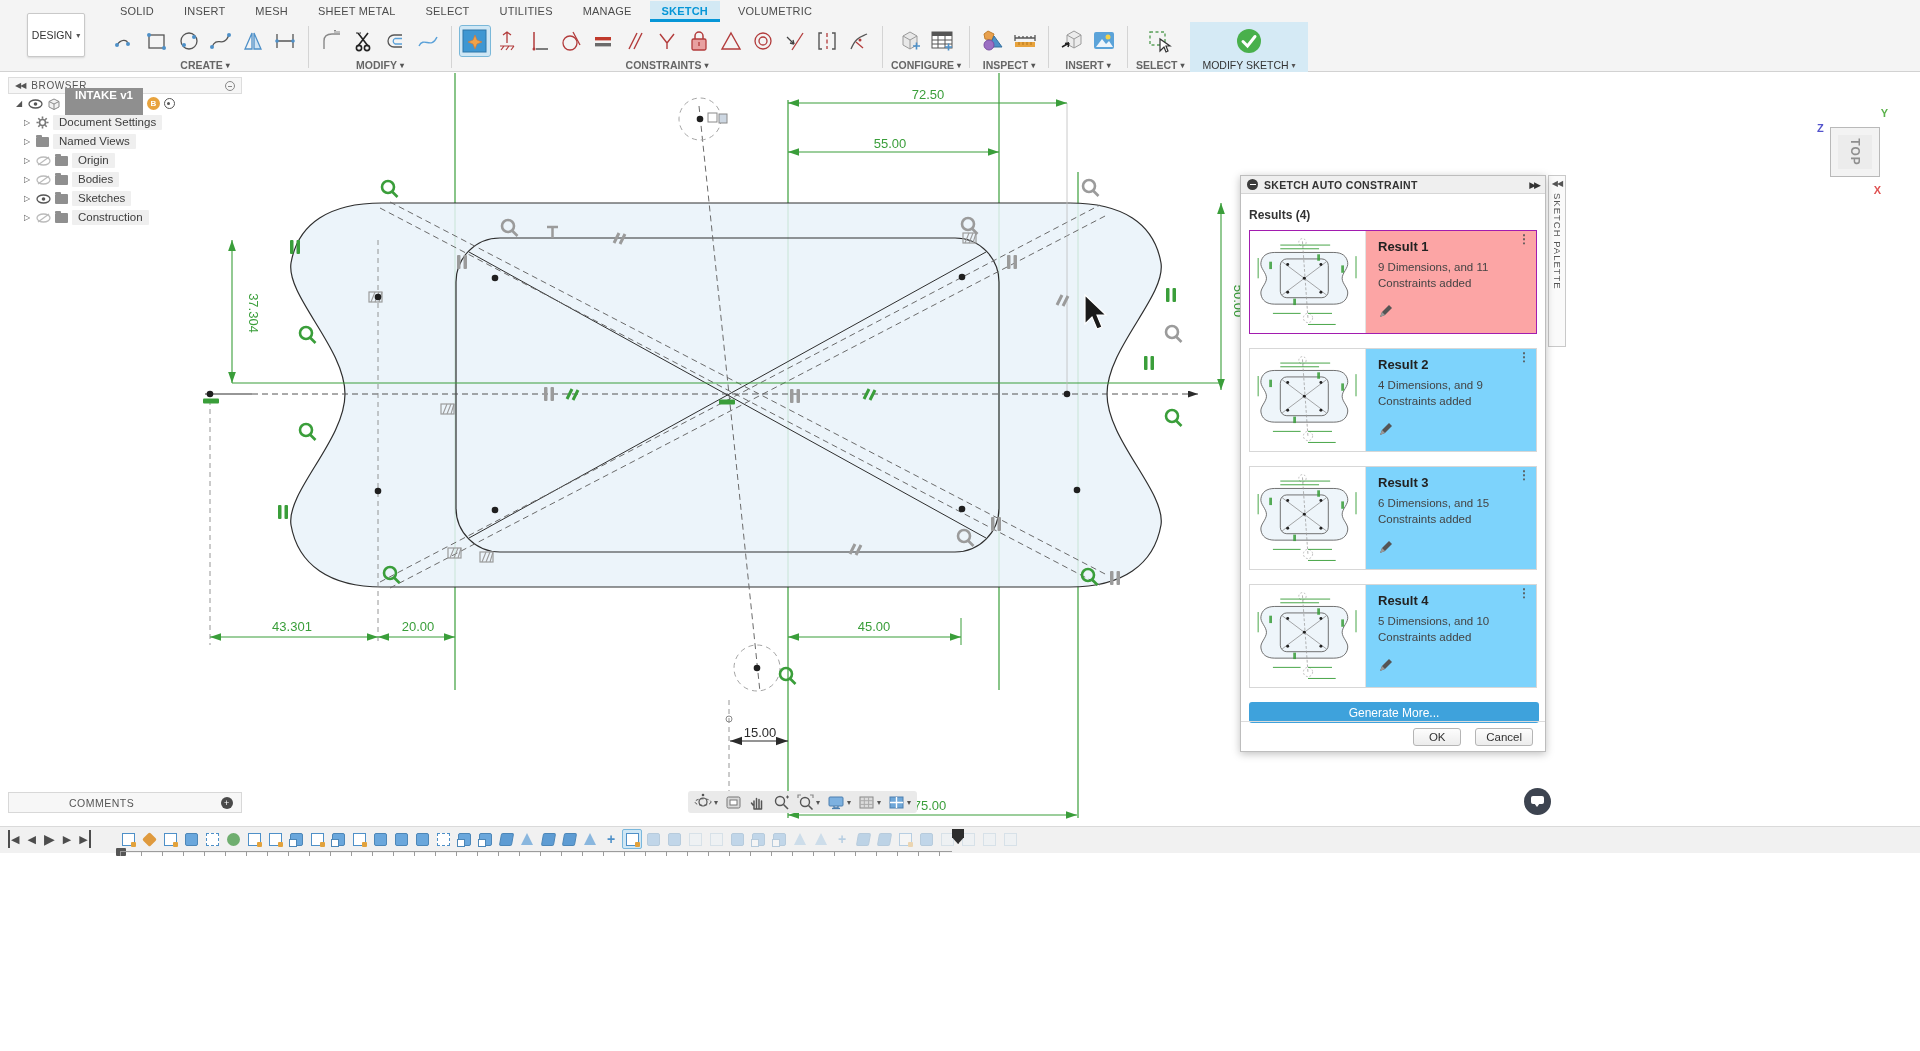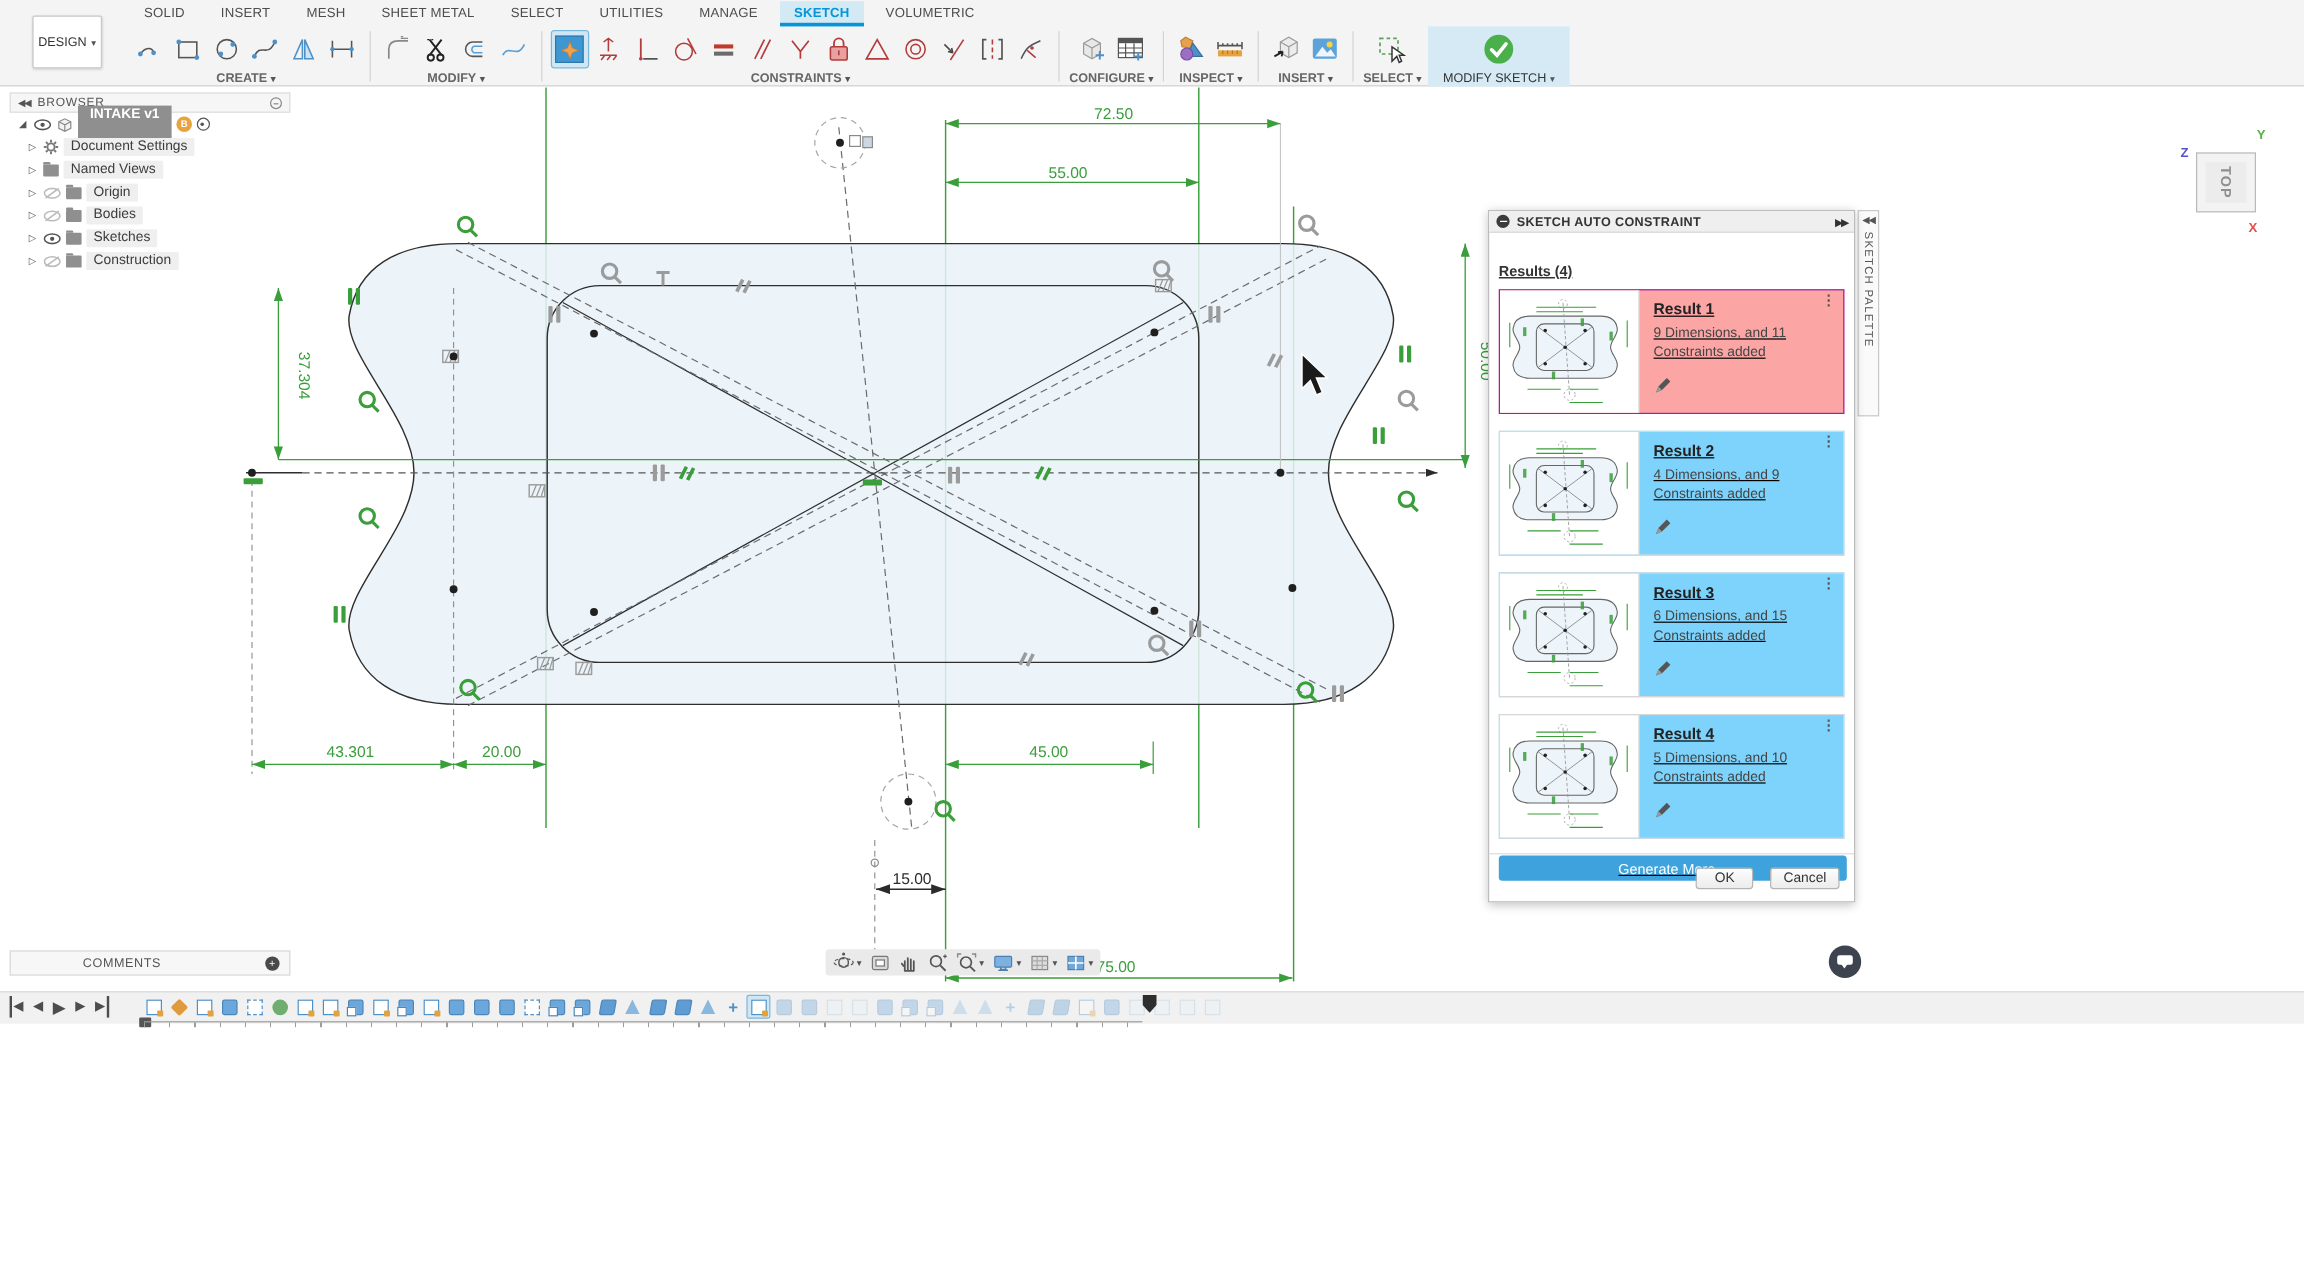--- a/index.html
+++ b/index.html
@@ -59,33 +59,33 @@
   .ax.x { right:-2px; bottom:-20px; color:#e05252; }
 
   
   .dialog { position:absolute; left:1240px; top:175px; width:306px; height:577px; background:#fff;
     border:1px solid #bdbdbd; box-shadow:0 2px 8px rgba(0,0,0,.25); z-index:25; }
   .d-head { height:18px; background:#efefef; border-bottom:1px solid #d6d6d6; display:flex; align-items:center; gap:6px; padding:0 6px; }
   .d-title { font-size:10.5px; font-weight:bold; color:#333; letter-spacing:.3px; flex:1; }
   .circle-minus { width:11px; height:11px; border-radius:50%; background:#3c3c3c; position:relative; }
   .circle-minus::after { content:""; position:absolute; left:2.5px; top:4.7px; width:6px; height:1.6px; background:#fff; }
   .d-exp { font-size:9px; color:#333; letter-spacing:-2px; }
-  .d-body { padding:23px 8px 0;text-decoration:underline; }
+  .d-body { padding:12px 8px 0; }
   .d-results-h { font-size:12px; font-weight:bold; color:#333; margin:2px 0 8px; }
   .card { display:flex; height:104px; border:1px solid #d7d7d7; background:#7dd3fc; margin-bottom:14px; }
   .card.sel { background:#fca5a5; border:1px solid #a21caf; }
   .card .thumbwrap { width:118px; background:#fff; border-right:1px solid #e3e3e3; display:flex; align-items:center; justify-content:center; }
   .card .ctext { flex:1; padding:8px 8px 0 12px; position:relative; }
   .ctitle { font-size:13px; font-weight:bold; color:#222; margin-bottom:6px; }
   .cdesc { font-size:11.5px; color:#444; line-height:1.35; width:150px; }
   .kebab { position:absolute; right:8px; top:6px; color:#555; font-weight:bold; font-size:12px; letter-spacing:0; line-height:.45; text-align:center; width:10px; }
   .pencil { position:absolute; left:12px; bottom:10px; }
   .gen-btn { margin:0 0 0 0; width:290px; height:21px; background:#3ea2dc; color:#fff; font-size:12px;
     border:none; border-radius:3px; display:flex; align-items:center; justify-content:center; }
-  .d-foot { position:absolute; left:0; right:0; bottom:0; height:40px; border-top:1px solid #dcdcdc; display:flex; align-items:center; justify-content:flex-end; gap:14px; padding:0 12px; }
+  .d-foot { position:absolute; left:0; right:0; bottom:0; height:30px; border-top:1px solid #dcdcdc; display:flex; align-items:center; justify-content:flex-end; gap:14px; padding:0 12px; }
   .btn { min-width:48px; height:18px; background:linear-gradient(#fdfdfd,#ececec); border:1px solid #b5b5b5; border-radius:3px; font-size:11.5px; color:#333; display:flex; align-items:center; justify-content:center; padding:0 10px; }
 
   
   .palette { position:absolute; left:1548px; top:175px; width:18px; height:172px; background:#fafafa; border:1px solid #c9c9c9; z-index:24; display:flex; flex-direction:column; align-items:center; padding-top:3px; gap:5px; }
   .pal-label { writing-mode:vertical-rl; font-size:9.5px; color:#555; letter-spacing:1px; }
 
   
   .comments { position:absolute; left:8px; top:792px; width:234px; height:21px; background:#f7f7f7; border:1px solid #d8d8d8; display:flex; align-items:center; padding:0 8px 0 60px; z-index:20; font-size:10.5px; color:#555; letter-spacing:.5px; }
   .comments .spacer{flex:1}
   .cplus { width:12px; height:12px; background:#4a4a4a; border-radius:50%; color:#fff; font-size:9px; display:flex; align-items:center; justify-content:center; }

